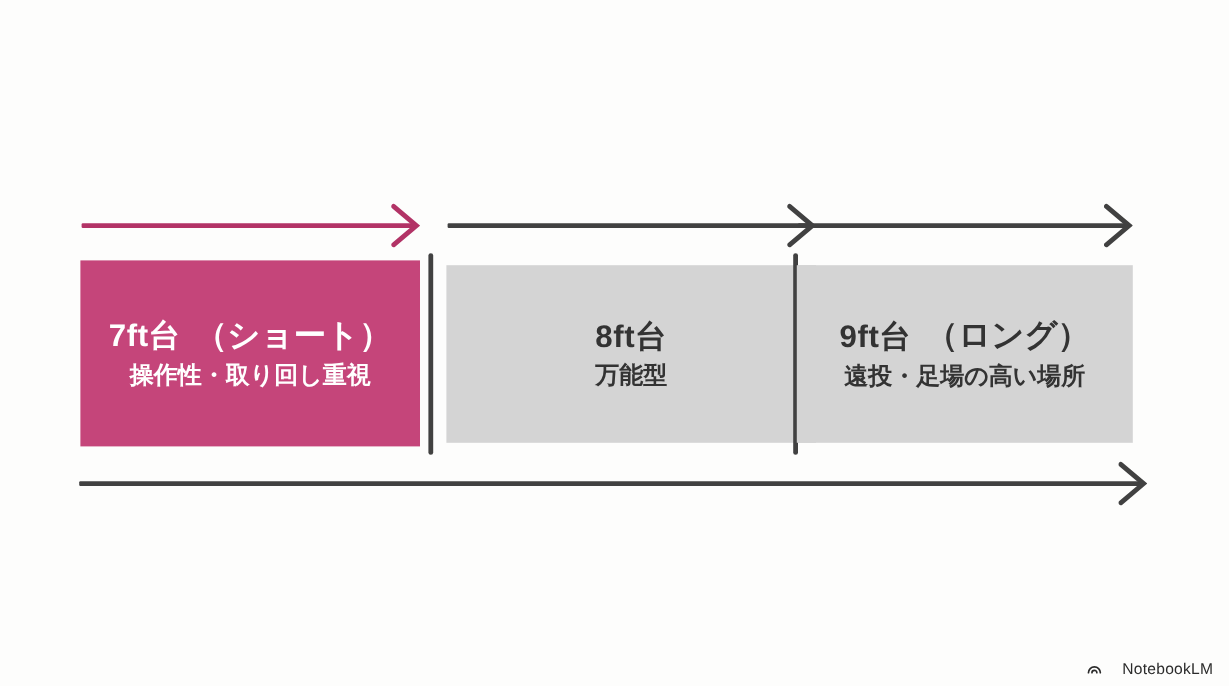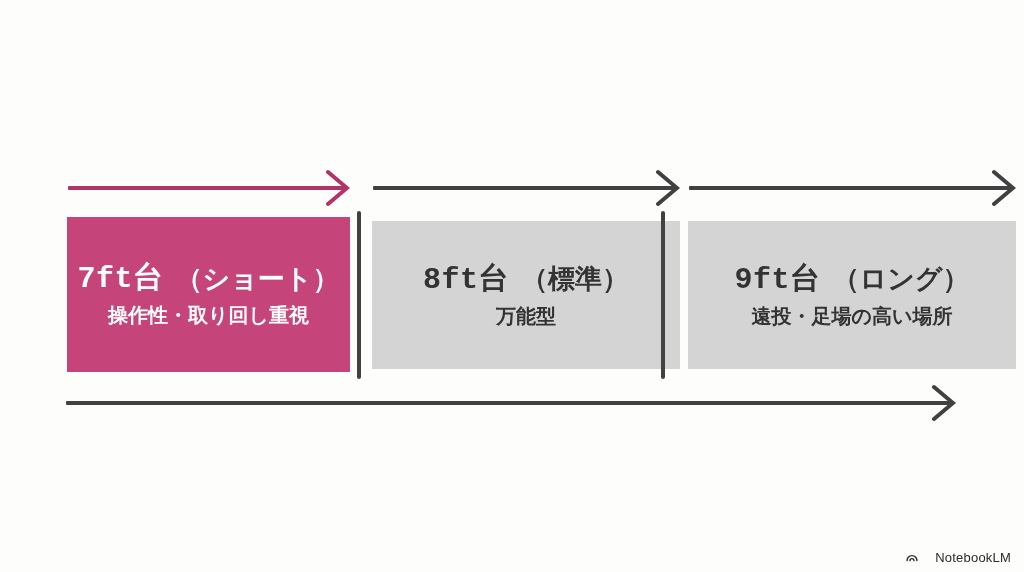--- a/index.html
+++ b/index.html
@@ -21,21 +21,21 @@
 
   
   .stage {
     position: absolute;
     top: 169px;
     display: flex;
     flex-direction: column;
   }
   .stage-0 { left: 67px;  width: 283px; }
   .stage-1 { left: 372px; width: 308px; }
-  .stage-2 { left: 688px; width: 328px; }
+  .stage-2 { left: 664px; width: 280px; }
 
   
   .arrow {
     position: relative;
     height: 38px;
     width: 100%;
     color: var(--dark-stroke, #414141);
   }
   .arrow.accent { color: var(--accent-arrow, #b23366); }
   .arrow .shaft {
@@ -78,24 +78,23 @@
     color: var(--dark-text, #333333);
   }
   .title-line {
     display: flex;
     align-items: center;
     justify-content: center;
     white-space: nowrap;
     line-height: 1.1;
   }
   .title-main {
-    font-size: 30px;
+    font-size: 26px;
     font-weight: 800;
     letter-spacing: 0.5px;
-    font-family: Liberation Mono, monospace;
   }
   .title-paren {
     font-size: 27px;
     font-weight: 800;
     margin-left: 12px;
   }
   .subtitle {
     margin-top: 8px;
     font-size: 20px;
     font-weight: 700;
@@ -183,21 +182,20 @@
   <div class="stage stage-1">
     <div class="arrow">
       <div class="shaft"></div>
       <svg class="head" viewBox="0 0 24 38">
         <polyline points="2,3 21,19 2,35" fill="none" stroke="currentColor" stroke-width="4" stroke-linecap="round" stroke-linejoin="miter"></polyline>
       </svg>
     </div>
     <div class="box">
       <div class="title-line">
         <span class="title-main">8ft台</span>
-        <span class="title-paren">（標準）</span>
       </div>
       <div class="subtitle">万能型</div>
     </div>
   </div>
 
   <div class="divider divider-1"></div>
 
   <div class="stage stage-2">
     <div class="arrow">
       <div class="shaft"></div>

